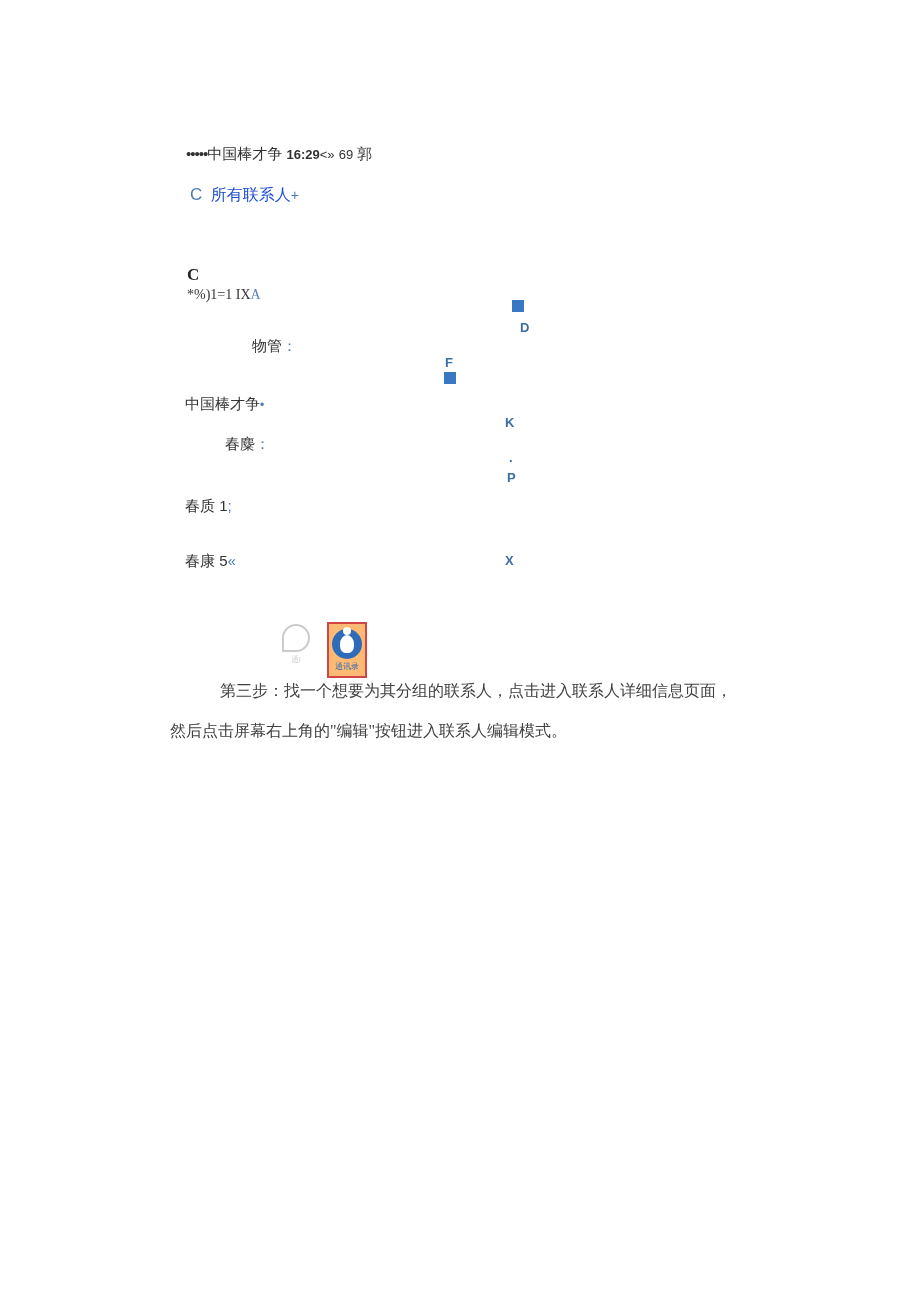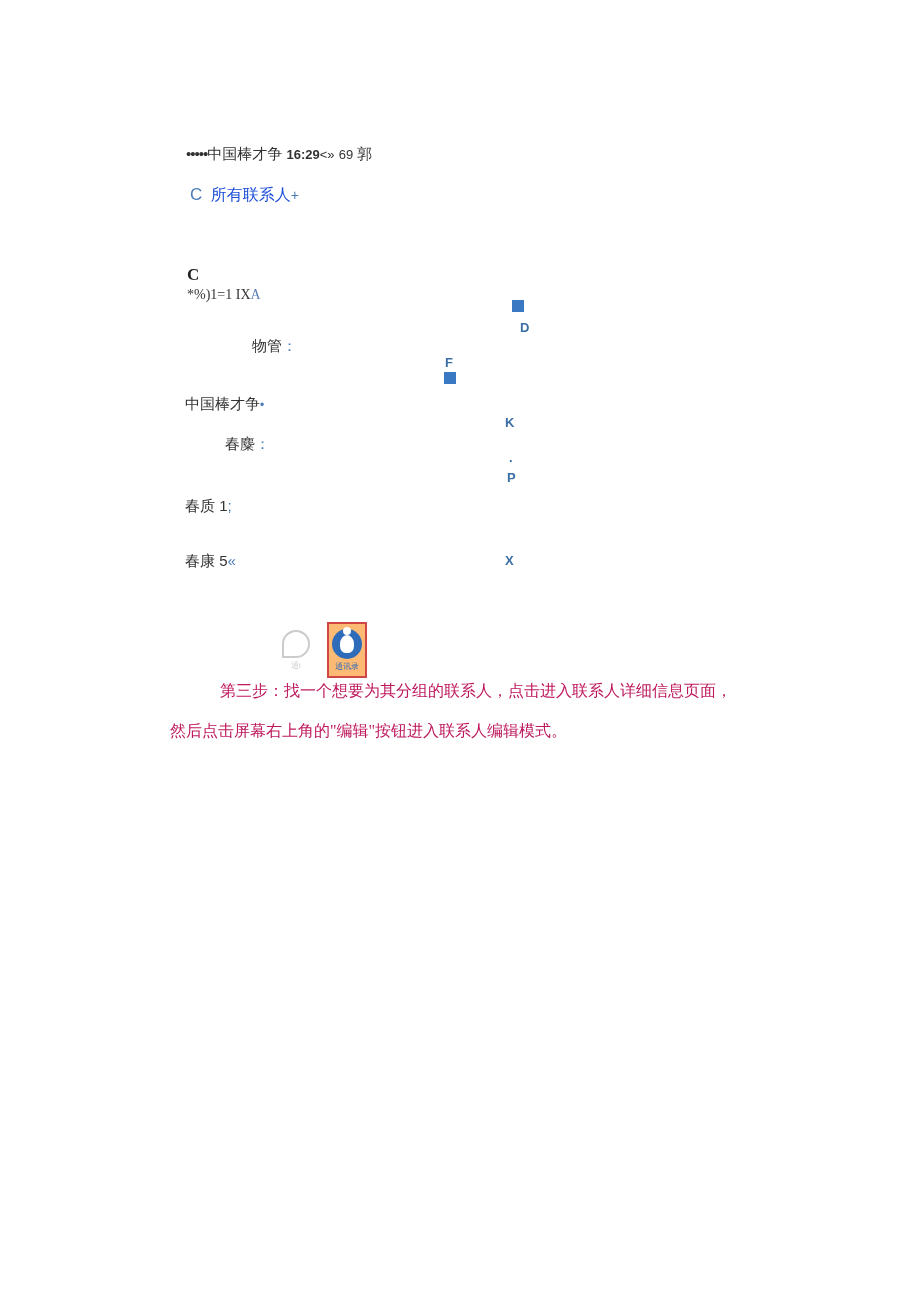--- a/index.html
+++ b/index.html
@@ -192,21 +192,20 @@
       display: flex;
       align-items: center;
       gap: 10px;
     }
     .icon-clock {
       width: 42px;
       height: 52px;
       display: flex;
       flex-direction: column;
       align-items: center;
-      justify-content: center;
       opacity: 0.5;
     }
     .icon-clock-circle {
       width: 28px;
       height: 28px;
       border: 2px solid #999;
       border-radius: 50% 50% 50% 0;
       position: relative;
     }
     .icon-clock-label {
@@ -255,21 +254,21 @@
       font-size: 8px;
       color: #2e6bb8;
       margin-top: 2px;
     }
     .step-text {
       position: absolute;
       top: 671px;
       left: 170px;
       width: 570px;
       font-size: 16px;
-      color: #be185d;
+      color: #404040;
       line-height: 2.5;
       font-family: "SimSun", serif;
     }
     .step-indent {
       display: inline-block;
       width: 50px;
     }
   </style>
 </head>
 <body>

